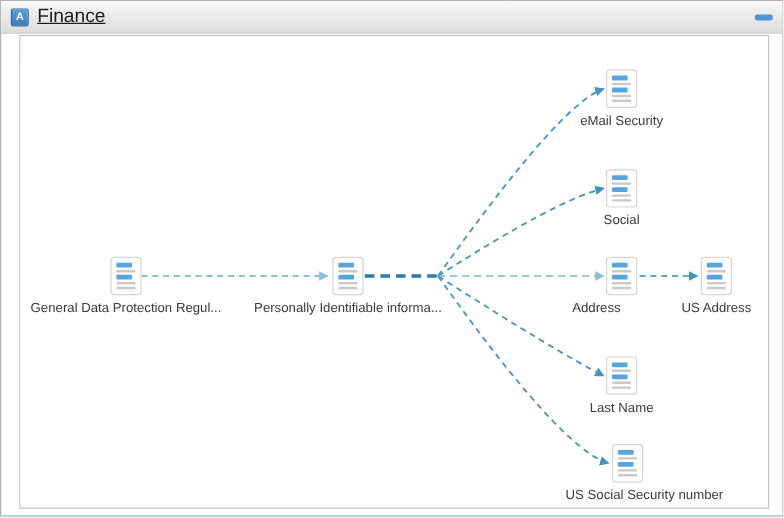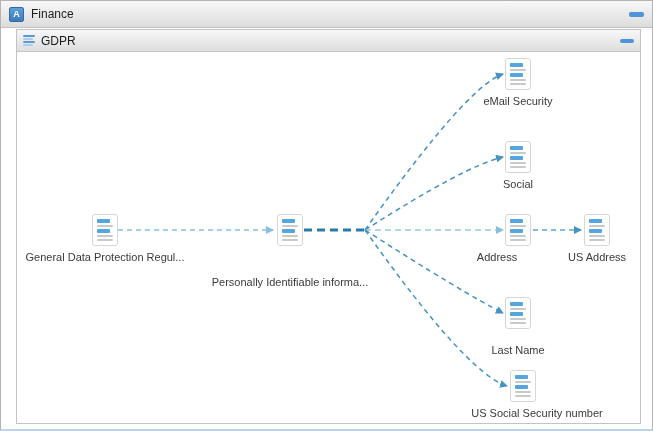--- a/index.html
+++ b/index.html
@@ -8,21 +8,21 @@
 
   
   .window{position:absolute;left:0;top:0;width:651px;height:428px;
           border:1px solid #b4b4b4;border-bottom:2px solid #b9d5ea;background:#fff;}
   .window-header{position:absolute;left:0;top:0;right:0;height:26px;
           background:linear-gradient(#f8f8f8,#dcdcdc);
           border-bottom:1px solid #c2c2c2;display:flex;align-items:center;padding:0 8px;}
   .app-icon{width:13px;height:13px;border-radius:2px;margin-right:7px;flex:0 0 auto;
           background:linear-gradient(#5d9fd8,#3c7cbb);border:1px solid #336ba6;
           color:#fff;font-size:9px;font-weight:bold;line-height:13px;text-align:center;}
-  .window-title{font-size:12px;color:#1c1c1c;}
+  .window-title{font-size:16px;color:#1c1c1c;text-decoration:underline;}
   .min-btn{margin-left:auto;width:15px;height:5px;border-radius:2px;background:#4f94d8;cursor:pointer;}
 
   
   .panel{position:absolute;left:15px;top:28px;width:623px;height:393px;
          border:1px solid #c3c3c3;background:#fff;}
   .panel-header{position:absolute;left:0;top:0;right:0;height:21px;
          background:linear-gradient(#f7f7f7,#dedede);
          border-bottom:1px solid #c6c6c6;display:flex;align-items:center;padding:0 6px;}
   .list-icon{width:12px;height:12px;margin-right:6px;flex:0 0 auto;
          display:flex;flex-direction:column;justify-content:center;gap:1px;}
@@ -54,30 +54,20 @@
 <div class="stage">
   <div class="window">
 
     <div class="window-header">
       <span class="app-icon">A</span>
       <span class="window-title">Finance</span>
       <span class="min-btn"></span>
     </div>
 
     <div class="panel">
-      <div class="panel-header">
-        <span class="list-icon">
-            <i></i>
-            <i></i>
-            <i></i>
-            <i></i>
-          </span>
-        <span class="panel-title">GDPR</span>
-        <span class="min-btn"></span>
-      </div>
 
       <div class="canvas">
         <svg id="edge-layer" width="621" height="370" viewBox="0 0 621 370">
           <defs>
             <marker id="arrow-light" markerUnits="userSpaceOnUse" markerWidth="8" markerHeight="8" refX="7" refY="4" orient="auto">
               <path d="M0,0 L8,4 L0,8 Z" fill="#8abede"></path>
             </marker>
             <marker id="arrow-mid" markerUnits="userSpaceOnUse" markerWidth="8" markerHeight="8" refX="7" refY="4" orient="auto">
               <path d="M0,0 L8,4 L0,8 Z" fill="#4593c2"></path>
             </marker>
@@ -105,21 +95,21 @@
               <div class="node-label" style="left: -2px; top: 199px; text-align: center;">General Data Protection Regul...</div>
             </div>
             <div class="node">
               <div class="node-icon" style="left: 260px; top: 162px;">
                 <i class="b"></i>
                 <i class="g"></i>
                 <i class="b"></i>
                 <i class="g"></i>
                 <i class="g"></i>
               </div>
-              <div class="node-label" style="left: 183px; top: 199px; margin-top: 25px;">Personally Identifiable informa...</div>
+              <div class="node-label" style="left: 183px; top: 199px;">Personally Identifiable informa...</div>
             </div>
             <div class="node">
               <div class="node-icon" style="left: 488px; top: 6px;">
                 <i class="b"></i>
                 <i class="g"></i>
                 <i class="b"></i>
                 <i class="g"></i>
                 <i class="g"></i>
               </div>
               <div class="node-label" style="left: 411px; top: 43px;">eMail Security</div>
@@ -155,21 +145,21 @@
               <div class="node-label" style="left: 490px; top: 199px;">US Address</div>
             </div>
             <div class="node">
               <div class="node-icon" style="left: 488px; top: 245px;">
                 <i class="b"></i>
                 <i class="g"></i>
                 <i class="b"></i>
                 <i class="g"></i>
                 <i class="g"></i>
               </div>
-              <div class="node-label" style="left: 411px; top: 292px;">Last Name</div>
+              <div class="node-label" style="left: 411px; top: 282px;">Last Name</div>
             </div>
             <div class="node">
               <div class="node-icon" style="left: 493px; top: 318px;">
                 <i class="b"></i>
                 <i class="g"></i>
                 <i class="b"></i>
                 <i class="g"></i>
                 <i class="g"></i>
               </div>
               <div class="node-label" style="left: 430px; top: 355px;">US Social Security number</div>

